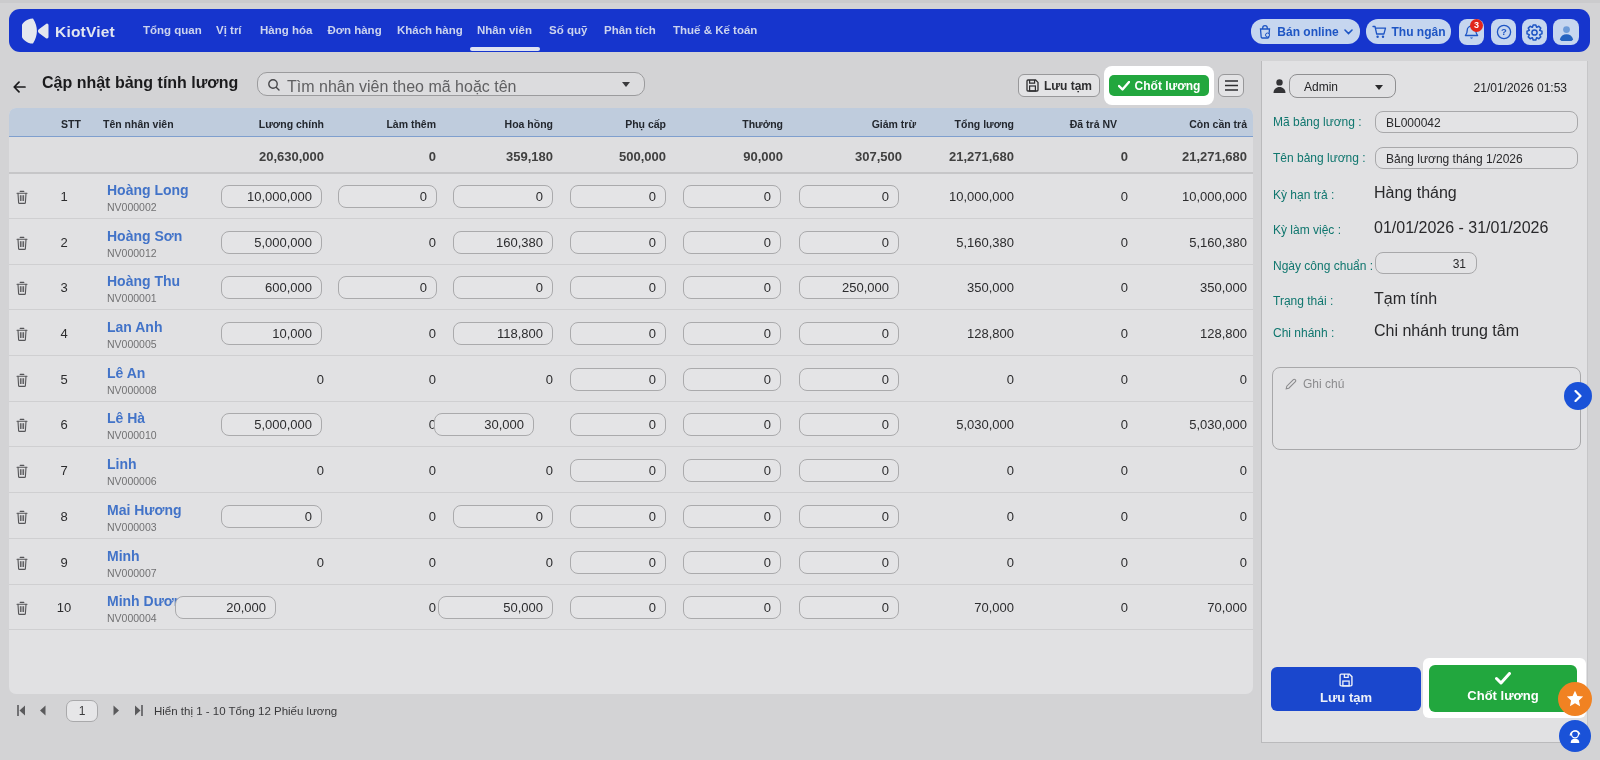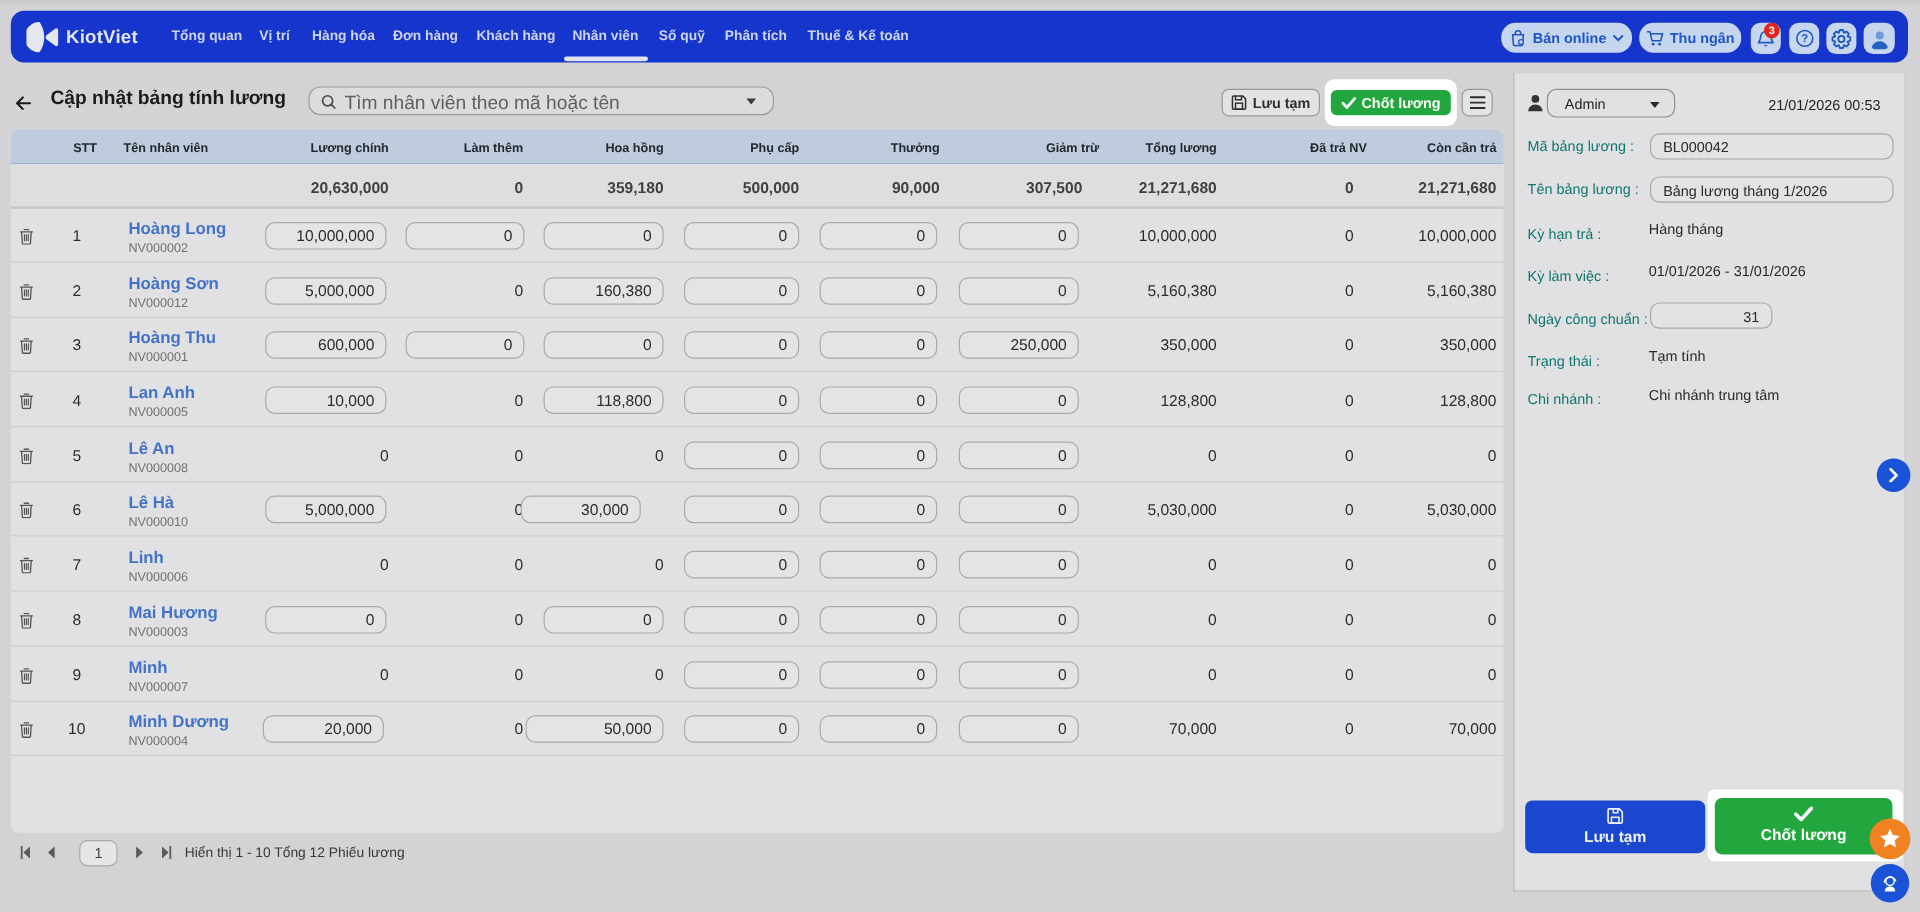--- a/index.html
+++ b/index.html
@@ -37,21 +37,21 @@
 .row .num{position:absolute;top:15px;font-size:13px;color:#2c2c2e}
 .row .box{position:absolute;top:11px;height:23px;background:#e4e4e6;border:1px solid #aaaaac;border-radius:8px;font-size:13px;color:#2c2c2e;text-align:right;padding:3px 9px 0 0}
 
 #pager{position:absolute;left:0;top:700px;width:1253px;height:26px}
 #pager svg{position:absolute;top:5px}
 #pgbox{position:absolute;left:66px;top:0;width:32px;height:22px;background:#e6e6e8;border:1px solid #a9a9ab;border-radius:7px;text-align:center;font-size:12px;color:#3c3c3e;padding-top:3px}
 #pgtext{position:absolute;left:154px;top:5px;font-size:11.5px;color:#39393b}
 
 #side{position:absolute;left:1261px;top:61px;width:327px;height:682px;background:#e1e1e3;border-left:1px solid #bababc;border-right:1px solid #c6c6c8;border-bottom:1px solid #bababc}
 .slabel{position:absolute;left:11px;font-size:12px;color:#0f766e}
-.svalue{position:absolute;left:112px;font-size:12px;color:#29292b}
+.svalue{position:absolute;left:112px;font-size:16px;color:#29292b}
 .sinput{position:absolute;left:113px;background:#e3e3e5;border:1px solid #a8a8aa;border-radius:8px;font-size:12px;color:#29292b;padding:4px 0 0 10px;height:22px}
 #admin{position:absolute;left:27px;top:13px;width:107px;height:24px;border:1px solid #8f8f91;border-radius:8px;background:#e1e1e3}
 #admin .t{position:absolute;left:14px;top:5px;font-size:12px;color:#242426}
 #admin .car{position:absolute;right:12px;top:10px;width:0;height:0;border-left:4px solid transparent;border-right:4px solid transparent;border-top:5px solid #2a2a2c}
 #sdate{position:absolute;right:20px;top:20px;font-size:12px;color:#242426}
 #nota{position:absolute;left:10px;top:306px;width:309px;height:83px;border:1px solid #a8a8aa;border-radius:8px;background:#e2e2e4}
 #nota .ph{position:absolute;left:12px;top:9px;font-size:12px;color:#8b8b8d;display:flex;align-items:center;gap:6px}
 #collapse{position:absolute;left:1564px;top:382px;width:28px;height:28px;border-radius:50%;background:#1a52d8;color:#fff;display:flex;align-items:center;justify-content:center}
 
 #bluebtn{position:absolute;left:1271px;top:667px;width:150px;height:44px;background:#1a47cd;border-radius:6px;color:#eef1f8;text-align:center;font-size:13px;font-weight:bold}
@@ -146,21 +146,21 @@
   <div id="band">
       <span class="hstt">STT</span>
       <span class="hname">Tên nhân viên</span>
       <span class="hnum" style="right:929px">Lương chính</span>
       <span class="hnum" style="right:817px">Làm thêm</span>
       <span class="hnum" style="right:700px">Hoa hồng</span>
       <span class="hnum" style="right:587px">Phụ cấp</span>
       <span class="hnum" style="right:470px">Thưởng</span>
       <span class="hnum" style="right:337px">Giảm trừ</span>
       <span class="hnum" style="right:239px">Tổng lương</span>
-      <span class="hnum" style="right:114px">Đã trả NV</span>
+      <span class="hnum" style="right:136px">Đã trả NV</span>
       <span class="hnum" style="right:6px">Còn cần trả</span>
     </div>
   <div id="summary">
       <span class="snum" style="right:929px">20,630,000</span>
       <span class="snum" style="right:817px">0</span>
       <span class="snum" style="right:700px">359,180</span>
       <span class="snum" style="right:587px">500,000</span>
       <span class="snum" style="right:470px">90,000</span>
       <span class="snum" style="right:351px">307,500</span>
       <span class="snum" style="right:239px">21,271,680</span>
@@ -350,21 +350,21 @@
 <div class="row" style="top:477px">
       <span class="trash"><svg width="12" height="14" viewBox="0 0 12 14">
           <path d="M1 3.2h10M4.2 1.4h3.6M2 3.4l.6 9.2a.9.9 0 0 0 .9.8h5a.9.9 0 0 0 .9-.8l.6-9.2" fill="none" stroke="#555558" stroke-width="1.1" stroke-linecap="round"></path>
           <path d="M4.4 5.6v5M6 5.6v5M7.6 5.6v5" stroke="#555558" stroke-width="1" stroke-linecap="round"></path>
         </svg></span>
       <span class="stt">10</span>
       <span class="nm">
         <span class="name">Minh Dương</span>
         <span class="code">NV000004</span>
       </span>
-      <span class="box" style="right:933px;width:101px">20,000</span>
+      <span class="box" style="right:977px;width:101px">20,000</span>
       <span class="num" style="right:817px">0</span>
       <span class="box" style="right:700px;width:115px">50,000</span>
       <span class="box" style="right:587px;width:96px">0</span>
       <span class="box" style="right:472px;width:98px">0</span>
       <span class="box" style="right:354px;width:100px">0</span>
       <span class="num" style="right:239px">70,000</span>
       <span class="num" style="right:125px">0</span>
       <span class="num" style="right:6px">70,000</span>
     </div>
 </div>
@@ -388,35 +388,40 @@
 </div>
 <div id="side">
   <svg style="position:absolute;left:11px;top:18px" width="13" height="14" viewBox="0 0 13 14">
       <circle cx="6.5" cy="3.4" r="3.2" fill="#333336"></circle>
       <path d="M.5 14c0-3.6 2.6-6 6-6s6 2.4 6 6z" fill="#333336"></path>
     </svg>
   <div id="admin">
       <span class="t">Admin</span>
       <span class="car"></span>
     </div>
-  <div id="sdate">21/01/2026 00:53</div>
+  <div id="sdate">21/01/2026 01:53</div>
   <span class="slabel" style="top:54px">Mã bảng lương :</span>
     <div class="sinput" style="top:50px;width:203px">BL000042</div>
   <span class="slabel" style="top:90px">Tên bảng lương :</span>
     <div class="sinput" style="top:86px;width:203px">Bảng lương tháng 1/2026</div>
   <span class="slabel" style="top:127px">Kỳ hạn trả :</span>
     <span class="svalue" style="top:123px">Hàng tháng</span>
   <span class="slabel" style="top:162px">Kỳ làm việc :</span>
     <span class="svalue" style="top:158px">01/01/2026 - 31/01/2026</span>
   <span class="slabel" style="top:198px">Ngày công chuẩn :</span>
     <div class="sinput" style="top:191px;width:102px;text-align:right;padding:4px 10px 0 0">31</div>
   <span class="slabel" style="top:233px">Trạng thái :</span>
     <span class="svalue" style="top:229px">Tạm tính</span>
   <span class="slabel" style="top:265px">Chi nhánh :</span>
     <span class="svalue" style="top:261px">Chi nhánh trung tâm</span>
+  <div id="nota">
+      <span class="ph"><svg width="12" height="12" viewBox="0 0 12 12">
+          <path d="M1.2 10.8l.6-2.6 6.6-6.6a1.2 1.2 0 0 1 1.7 0l.3.3a1.2 1.2 0 0 1 0 1.7l-6.6 6.6z" fill="none" stroke="#8b8b8d" stroke-width="1.1"></path>
+        </svg> Ghi chú</span>
+    </div>
 </div>
 <div id="collapse">
     <svg width="8" height="12" viewBox="0 0 8 12">
       <path d="M1.5 1l5 5-5 5" fill="none" stroke="#fff" stroke-width="2.2" stroke-linecap="round" stroke-linejoin="round"></path>
     </svg>
   </div>
 <div id="bluebtn"><svg style="margin-top:6px" width="14" height="14" viewBox="0 0 13 13">
       <path d="M1 2a1 1 0 0 1 1-1h7.6L12 3.4V11a1 1 0 0 1-1 1H2a1 1 0 0 1-1-1z" fill="none" stroke="#eef1f8" stroke-width="1.3"></path>
       <path d="M5 1v3h3.5V1" fill="none" stroke="#eef1f8" stroke-width="1.2"></path>
       <rect x="3.6" y="7.5" width="5.8" height="4.5" fill="none" stroke="#eef1f8" stroke-width="1.2"></rect>

